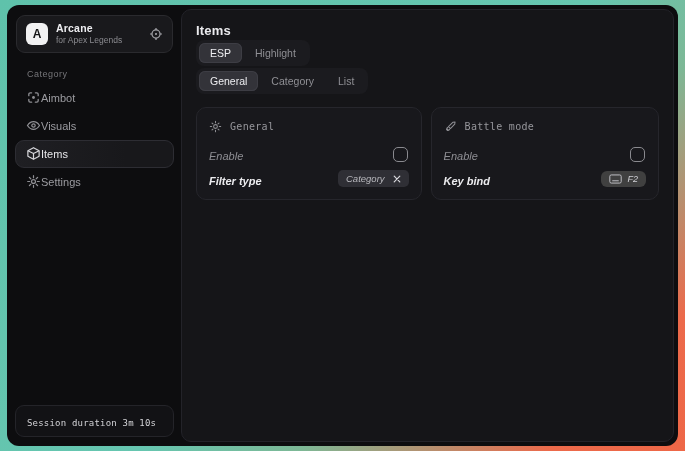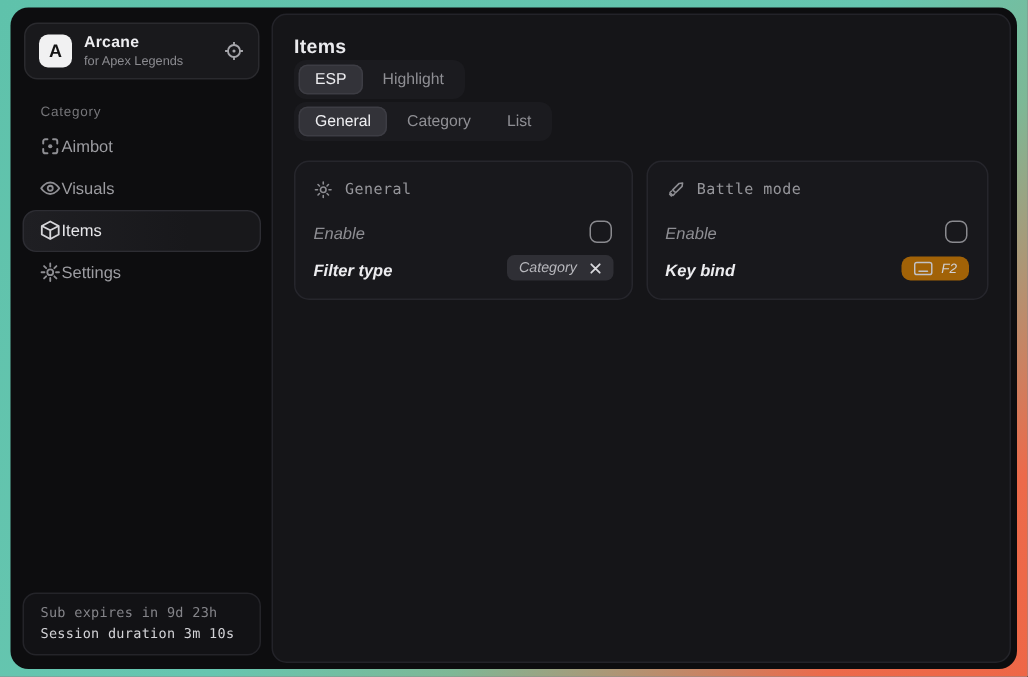--- a/index.html
+++ b/index.html
@@ -85,21 +85,21 @@
     background:transparent; cursor:pointer; margin-right:1px;
   }
   .chip {
     display:inline-flex; align-items:center; gap:8px;
     background:#2f2f35; border-radius:5px; padding:3px 8px;
     font-size:9.5px; color:#b8b8bd; cursor:pointer;
   }
   .chip .clear { display:flex; color:#d9d9dd; cursor:pointer; }
   .keybind {
     display:inline-flex; align-items:center; gap:5px;
-    background:#a16207; border-radius:6px; padding:3px 8px;
+    background:#404040; border-radius:6px; padding:3px 8px;
     font-size:9px; color:#d0d0d5; cursor:pointer;
   }
   .keybind .icon { display:flex; color:#c2c2c7; }
   svg { display:block; }
 </style>
 </head>
 <body>
 
 <div class="window">
 
@@ -156,21 +156,20 @@
             <path d="M8 1.8v2.1M8 12.1v2.1M1.8 8h2.1M12.1 8h2.1M3.6 3.6l1.5 1.5M10.9 10.9l1.5 1.5M12.4 3.6l-1.5 1.5M5.1 10.9l-1.5 1.5"></path>
           </svg>
         </span>
         <span>Settings</span>
       </div>
     </div>
 
     <div class="sidebar-spacer"></div>
 
     <div class="footer-card">
-      <div class="footer-line1">Sub expires in 9d 23h</div>
       <div class="footer-line2">Session duration 3m 10s</div>
     </div>
   </div>
 
   <div class="main">
     <div class="main-title">Items</div>
 
     <div class="tab-row">
       <div class="tab-group">
         <div class="tab selected">ESP</div>

